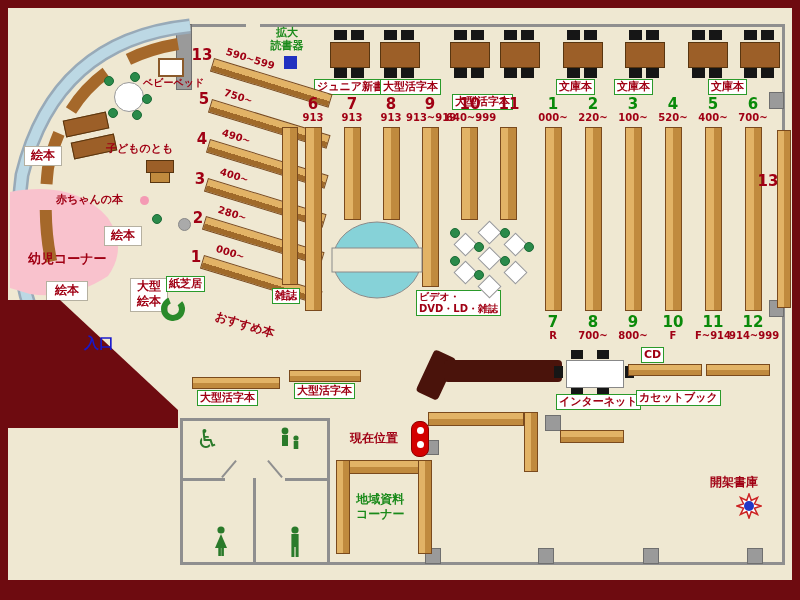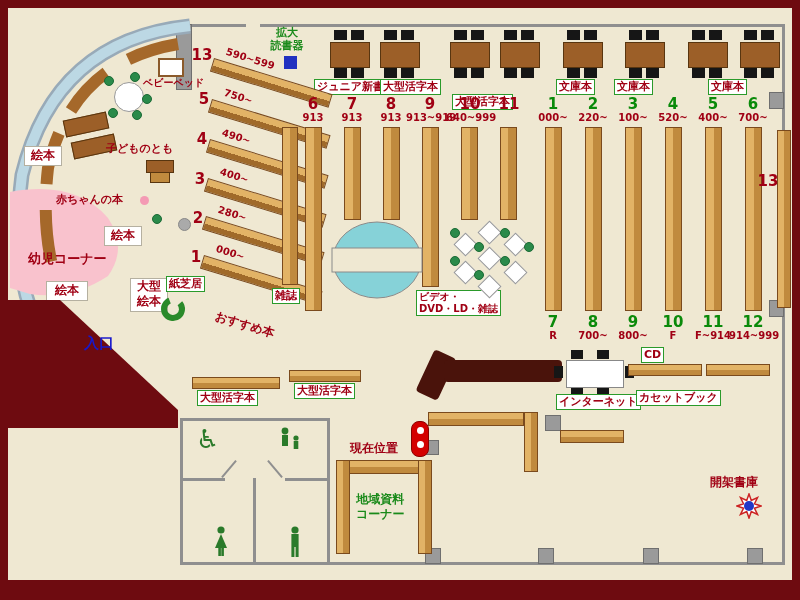--- a/index.html
+++ b/index.html
@@ -252,21 +252,21 @@
   <div class="bar" style="left:777px;top:130px;width:12px;height:176px"></div>
 
   <div class="bar-h" style="left:192px;top:377px;width:86px;height:10px"></div>
   <div class="lblg" style="left:197px;top:390px">大型活字本</div>
   <div class="bar-h" style="left:289px;top:370px;width:70px;height:10px"></div>
   <div class="lblg" style="left:294px;top:383px">大型活字本</div>
 
   <div class="counter" style="left:424px;top:352px;width:24px;height:46px;transform:rotate(25deg)"></div>
   <div class="counter" style="left:444px;top:360px;width:118px;height:22px"></div>
 
-  <div class="tred" style="left:350px;top:440px;font-size:12px">現在位置</div>
+  <div class="tred" style="left:350px;top:430px;font-size:12px">現在位置</div>
   <div class="marker" style="left:411px;top:421px">
     <i style="top:5px"></i>
       <i style="top:19px"></i>
   </div>
 
   <div class="abs" style="left:566px;top:360px;width:56px;height:26px;background:#fff;border:1px solid #888"></div>
   <div class="chair" style="left:571px;top:350px;width:12px;height:9px"></div>
   <div class="chair" style="left:597px;top:350px;width:12px;height:9px"></div>
   <div class="chair" style="left:571px;top:388px;width:12px;height:9px"></div>
   <div class="chair" style="left:597px;top:388px;width:12px;height:9px"></div>

